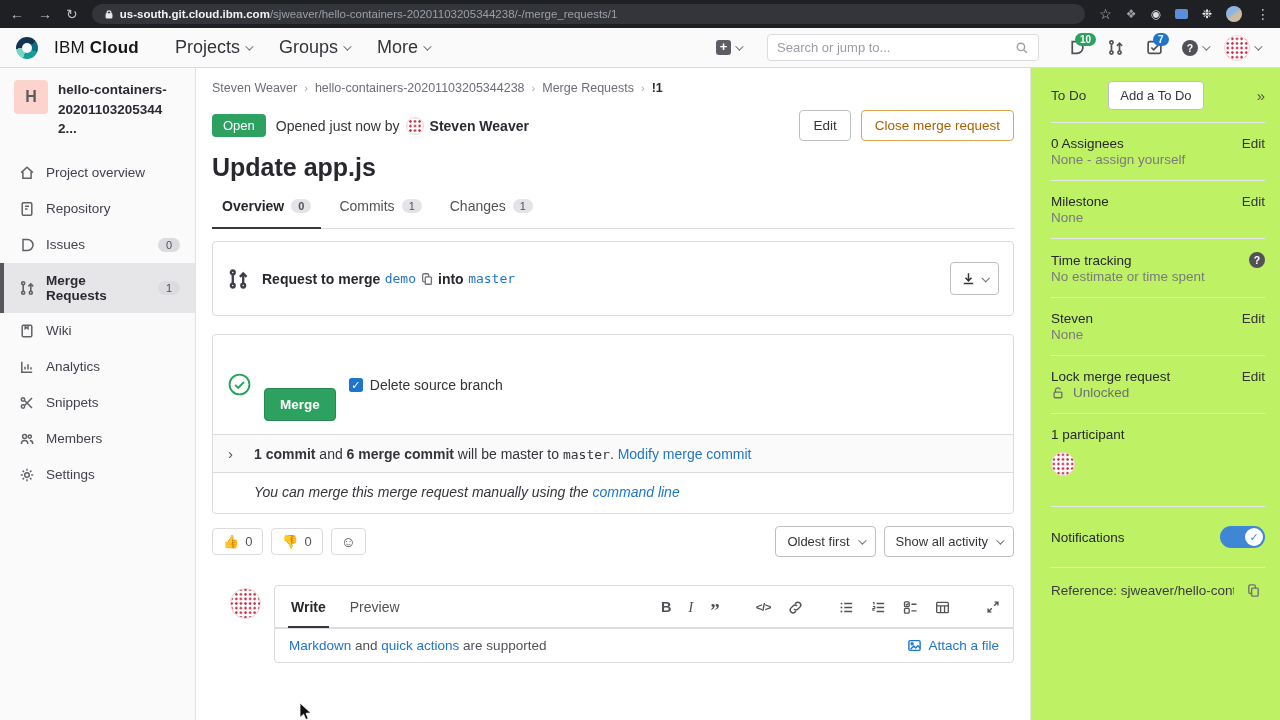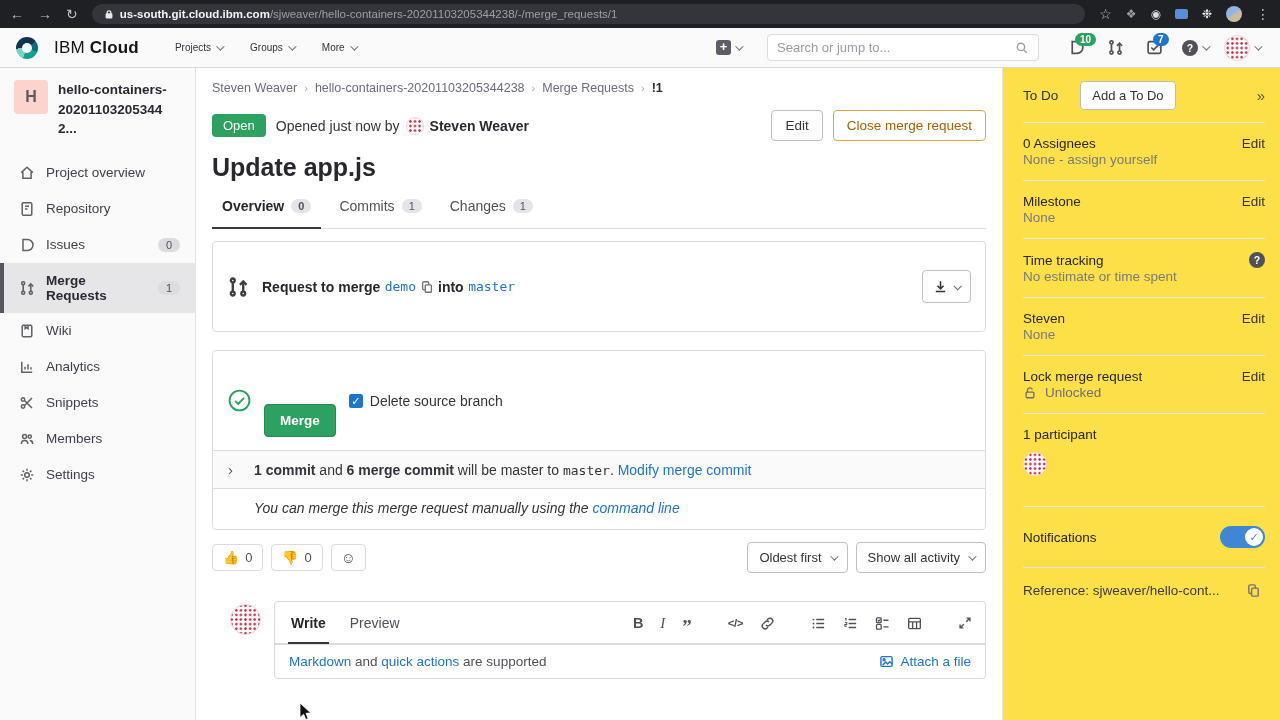--- a/index.html
+++ b/index.html
@@ -21,21 +21,21 @@
     background:linear-gradient(145deg,#8fb4e3 40%,#cdbd9d 60%); display:inline-block; }
 
   
   #gl-navbar { height:40px; background:#fafafa; border-bottom:1px solid #d9d9d9;
     display:flex; align-items:center; padding:0 16px; gap:8px; }
   .ibm-ring { width:22px; height:22px; border-radius:50%; position:relative;
     background:conic-gradient(from -50deg,#12344f 0 28%,#0d6d84 28% 45%,#16a095 45% 70%,#79d2c3 70% 88%,#12344f 88% 100%); }
   .ibm-ring::after { content:""; position:absolute; inset:6px; background:#fafafa; border-radius:50%; }
   .logo-text { font-size:17px; color:#161616; margin-left:8px; margin-right:18px; letter-spacing:.2px; }
   .logo-text b { font-weight:700; }
-  .nav-link { display:flex; align-items:center; gap:5px; font-size:10px; color:#35343b;
+  .nav-link { display:flex; align-items:center; gap:5px; font-size:18px; color:#35343b;
     padding:6px 10px; cursor:pointer; }
   .chev { width:6px; height:6px; border-right:1.4px solid #6e6d75; border-bottom:1.4px solid #6e6d75;
     transform:rotate(45deg) translateY(-2px); display:inline-block; }
   .nav-spacer { flex:1; }
   .plus-box { width:15px; height:15px; background:#5e5d66; color:#fff; border-radius:3px;
     font-size:13px; line-height:14px; text-align:center; font-weight:700; display:inline-block; }
   .icon-with-chev { display:flex; align-items:center; gap:4px; padding:4px; cursor:pointer; }
   .gl-search { width:272px; height:27px; background:#fff; border:1px solid #dcdcde; border-radius:4px;
     display:flex; align-items:center; padding:0 9px; margin:0 14px; }
   .gl-search input { flex:1; border:none; outline:none; font-size:13px; color:#35343b; background:transparent; }
@@ -88,21 +88,21 @@
 
   .mr-title { margin-top:12px; font-size:25px; font-weight:700; color:#28272d; }
 
   .tabs { margin-top:16px; display:flex; gap:8px; border-bottom:1px solid #dcdcde; }
   .tab { display:flex; align-items:center; gap:7px; padding:0 10px 13px 10px; font-size:14px;
     color:#535158; cursor:pointer; border-bottom:2px solid transparent; margin-bottom:-1px; }
   .tab.active { color:#28272d; font-weight:700; border-bottom-color:#383741; }
   .tab-badge { background:#e4e3e8; color:#535158; font-size:11px; border-radius:9px; padding:1px 7px; }
 
   .widget-box { border:1px solid #dcdcde; border-radius:4px; background:#fff; }
-  #request-box { margin-top:12px; display:flex; align-items:center; padding:28px 14px; }
+  #request-box { margin-top:12px; display:flex; align-items:center; padding:20px 14px; }
   .mr-glyph { color:#3f3e47; margin-right:13px; }
   .req-text { font-size:14px; font-weight:700; color:#28272d; }
   .branch-link { color:#1f75cb; font-size:13px; cursor:pointer; }
   .copy-ic { color:#737278; cursor:pointer; margin:0 4px; display:inline-flex; vertical-align:-2px; }
   .dl-btn { margin-left:auto; padding:8px 10px; color:#35343b; }
 
   #merge-box { margin-top:18px; }
   .merge-row { display:flex; align-items:center; padding:13px 15px; gap:13px; }
   .check-circle { color:#2da160; flex-shrink:0; }
   .btn-merge { background:#2da160; border:1px solid #27894f; color:#fff; font-weight:600;
@@ -139,21 +139,21 @@
   .tool-gap { width:2px; }
   .cb-body textarea { width:100%; height:118px; border:none; outline:none; resize:none; display:block;
     padding:14px 15px; font-family:"DejaVu Sans Mono","Liberation Mono",monospace;
     font-size:12.5px; color:#55545c; }
   .cb-body textarea::placeholder { color:#8f8e96; }
   .cb-foot { border-top:1px solid #dcdcde; padding:9px 14px; display:flex; align-items:center;
     font-size:13.5px; color:#535158; }
   .attach { margin-left:auto; color:#1f75cb; display:inline-flex; align-items:center; gap:6px; cursor:pointer; }
 
   
-  #right-sidebar { width:278px; flex-shrink:0; background:#fde047; border-left:1px solid #e3e3e3;
+  #right-sidebar { width:250px; flex-shrink:0; background:#bef264; border-left:1px solid #e3e3e3;
     padding:0 15px 0 20px; font-size:13.5px; color:#35343b; }
   .rs-row1 { display:flex; align-items:center; padding:13px 0 12px 0; }
   .rs-collapse { margin-left:auto; color:#535158; font-size:15px; cursor:pointer; }
   .btn-todo { padding:6px 11px; font-size:13px; margin-left:22px; margin-right:18px; }
   .rs-section { border-top:1px solid #e7e7ea; padding:13px 0; }
   .rs-title-row { display:flex; align-items:center; justify-content:space-between; }
   .rs-title { color:#28272d; font-weight:500; }
   .rs-edit { color:#35343b; cursor:pointer; }
   .rs-value { margin-top:1px; color:#7a7980; }
   .rs-value.with-ic { display:flex; align-items:center; gap:8px; color:#6e6d75; }

